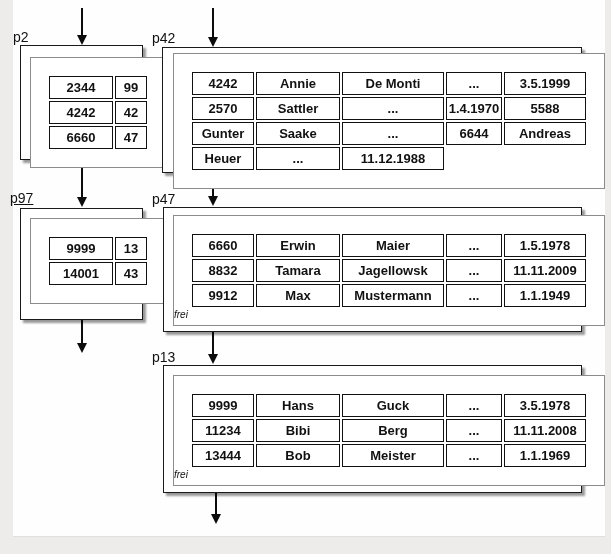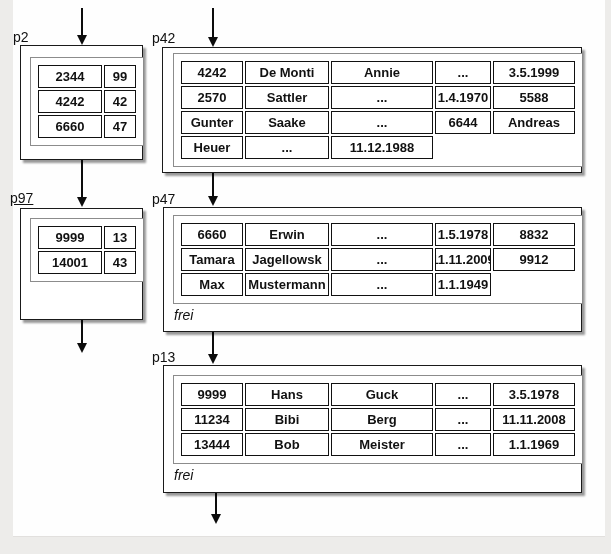--- a/index.html
+++ b/index.html
@@ -25,39 +25,39 @@
   .page-label{
     position:absolute;
     font-size:14px;font-weight:500;color:#111;
     line-height:14px;white-space:nowrap;
   }
   
   .rec-table{
     position:absolute;
     display:grid;
     gap:2px;
-    padding:7px;
+    padding:18px;
     border:1px solid #8c8c8c;
     background:#fff;
     box-sizing:content-box;
   }
   .cols-2{grid-template-columns:64px 32px;}
   .cols-5{grid-template-columns:62px 84px 102px 56px 82px;}
   .cell{
     box-sizing:border-box;
     height:23px;
     border:1.5px solid #111;
     display:flex;align-items:center;justify-content:center;
     font-size:13px;font-weight:700;color:#111;
     white-space:nowrap;overflow:hidden;
     background:#fff;
   }
   .free-label{
     position:absolute;
-    font-size:14px;font-style:italic;color:#111;
+    font-size:10px;font-style:italic;color:#111;
     line-height:14px;
   }
   
   .arrow{position:absolute;width:10px;}
   .arrow .shaft{
     position:absolute;left:4px;top:0;width:2px;
     background:#0c0c0c;
     height:calc(100% - 9px);
   }
   .arrow .head{
@@ -110,22 +110,22 @@
       <div class="cell">4242</div>
       <div class="cell">42</div>
       <div class="cell">6660</div>
       <div class="cell">47</div>
     </div>
 
   <div class="page-label" style="left:152px;top:31px;">p42</div>
   <div class="pagebox" style="left:162px;top:47px;width:420px;height:126px;"></div>
   <div class="rec-table cols-5" style="left:173px;top:53px;">
       <div class="cell">4242</div>
+      <div class="cell">Annie</div>
       <div class="cell">De Monti</div>
-      <div class="cell">Annie</div>
       <div class="cell">...</div>
       <div class="cell">3.5.1999</div>
       <div class="cell">2570</div>
       <div class="cell">Sattler</div>
       <div class="cell">...</div>
       <div class="cell">1.4.1970</div>
       <div class="cell">5588</div>
       <div class="cell">Gunter</div>
       <div class="cell">Saake</div>
       <div class="cell">...</div>
@@ -143,20 +143,21 @@
       <div class="cell">13</div>
       <div class="cell">14001</div>
       <div class="cell">43</div>
     </div>
 
   <div class="page-label" style="left:152px;top:192px;">p47</div>
   <div class="pagebox" style="left:163px;top:207px;width:419px;height:125px;"></div>
   <div class="rec-table cols-5" style="left:173px;top:215px;">
       <div class="cell">6660</div>
       <div class="cell">Erwin</div>
+      <div class="cell">Maier</div>
       <div class="cell">...</div>
       <div class="cell">1.5.1978</div>
       <div class="cell">8832</div>
       <div class="cell">Tamara</div>
       <div class="cell">Jagellowsk</div>
       <div class="cell">...</div>
       <div class="cell">11.11.2009</div>
       <div class="cell">9912</div>
       <div class="cell">Max</div>
       <div class="cell">Mustermann</div>

